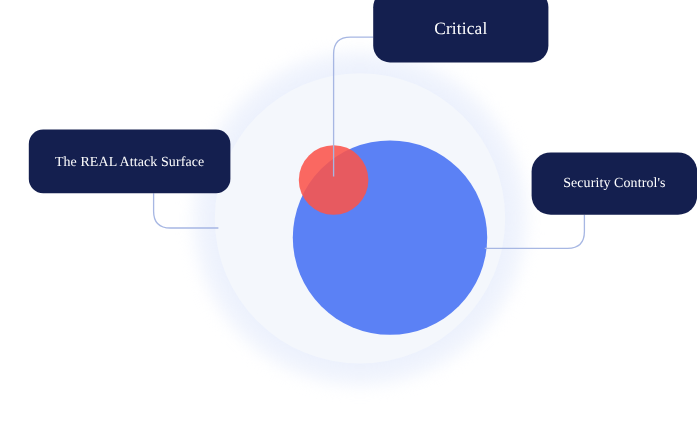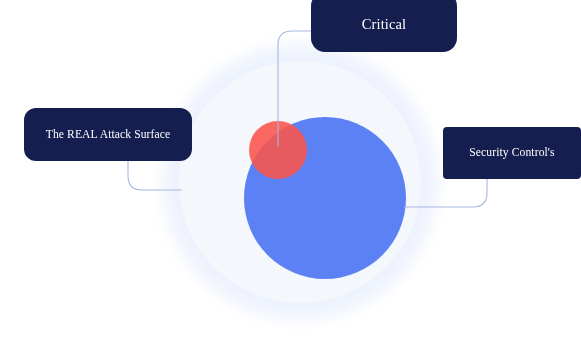--- a/index.html
+++ b/index.html
@@ -120,21 +120,21 @@
     font-size: 11.6px;
     border-radius: 12px;
     margin-left: 16px;
   }
   #box-scope {
     left: 443px;
     top: 127px;
     width: 138px;
     height: 52px;
     font-size: 11.6px;
-    border-radius: 4px;
+    border-radius: 16px;
   }
   .label-inner {
     display: block;
     font-family: Liberation Serif, serif;
   }
 </style>
 </head>
 <body>
 
 <div id="stage">

